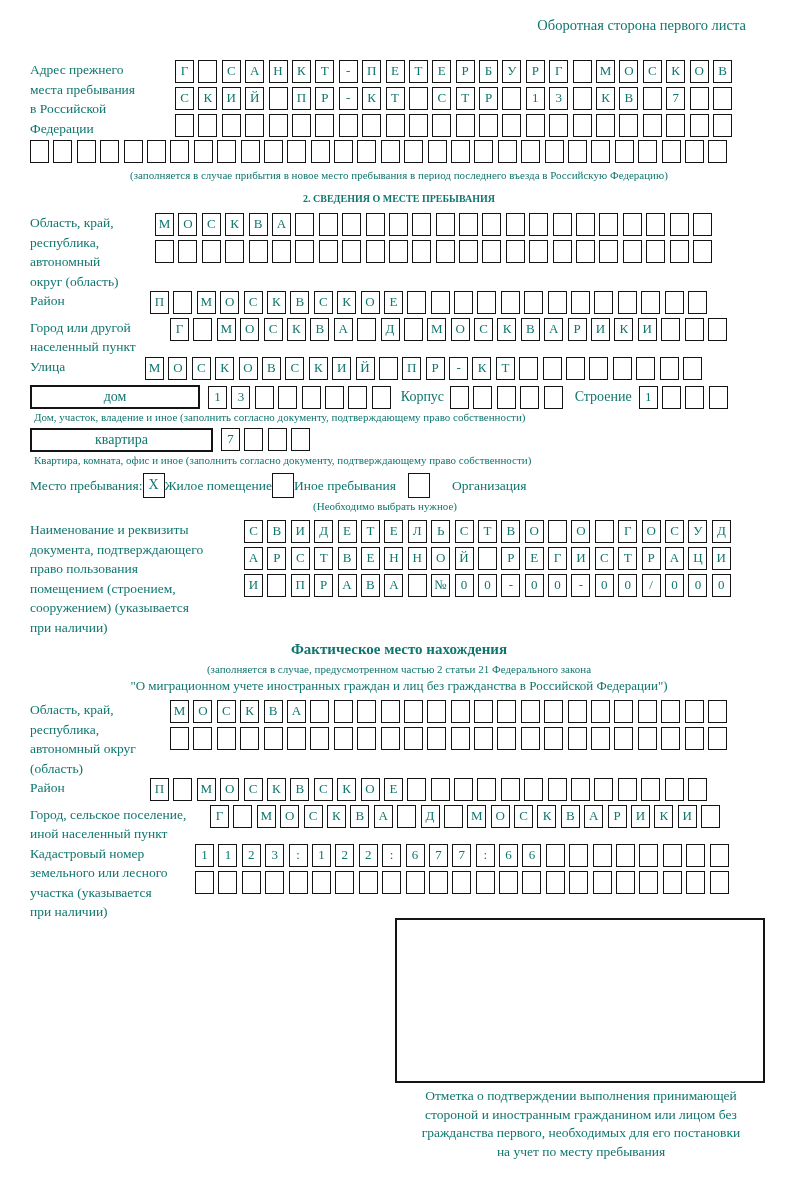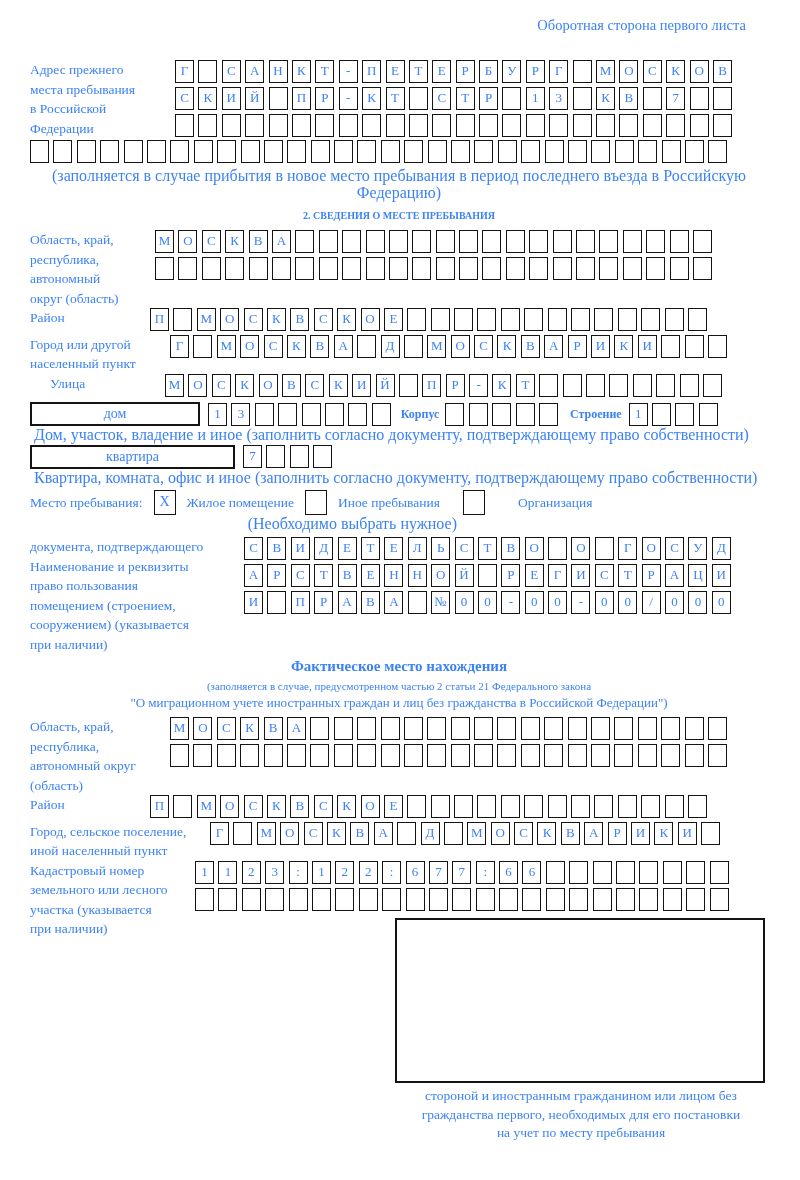--- a/index.html
+++ b/index.html
@@ -1,43 +1,43 @@
 <!DOCTYPE html>
 <html><head>
 <meta charset="utf-8">
 <style>
   * { margin:0; padding:0; box-sizing:border-box; }
   html,body { background:#fff; }
   .page {
     position:relative; width:800px; height:1180px; margin:0 auto;
-    background:#ffffff; color:#3b82f6;
+    background:#ffffff; color:#0f766e;
     font-family:"Liberation Serif","DejaVu Serif",serif;
     padding:16px 32px 0 30px; overflow:hidden;
   }
   .hdr { text-align:right; font-size:14.5px; line-height:18px; padding-right:22px; }
   .grp { display:flex; align-items:flex-start; }
   .lbl { font-size:13.5px; line-height:19.5px; flex-shrink:0; }
   .lbl div { white-space:nowrap; }
   .crow { display:flex; gap:4.4px; margin-bottom:3.8px; }
   .cell {
     width:17px; height:21px; border:1.6px solid #141414; flex-shrink:0;
     font-size:13px; line-height:20px; text-align:center;
     box-sizing:content-box; background:#fff;
   }
-  .note { font-size:16px; line-height:17px; }
+  .note { font-size:11px; line-height:17px; }
   .center { text-align:center; }
   .sec-title { text-align:center; font-weight:bold; font-size:10px; line-height:19px; }
   .wbox {
     border:2px solid #141414; height:24.2px; line-height:20.5px;
     text-align:center; font-size:14px; flex-shrink:0; background:#fff;
   }
-  .inlbl { font-size:12px; line-height:24px; white-space:nowrap;font-weight:bold; }
+  .inlbl { font-size:14px; line-height:24px; white-space:nowrap; }
   .hrow { display:flex; align-items:flex-start; }
   .hrow .crow { margin-bottom:0; }
-  .stayrow { display:flex; align-items:center; gap:11px; font-size:13.5px; }
+  .stayrow { display:flex; align-items:center; font-size:13.5px; }
   .cbox {
     width:22px; height:25px; border:1.8px solid #141414; flex-shrink:0;
     text-align:center; font-size:14px; line-height:22px; background:#fff;
   }
   .staynote { margin-left:205px; width:222px; text-align:right; }
   .stamp { position:absolute; left:385px; top:918px; width:392px; }
   .stamp-box { border:2px solid #141414; width:370px; height:165px; margin-left:10px; background:#fff; }
   .stamp-cap { margin-top:4px; text-align:center; font-size:13.5px; line-height:18.5px; }
   
   #prev-grp { margin-top:26px; }
@@ -303,21 +303,21 @@
         <span class="cell">И</span>
         <span class="cell">К</span>
         <span class="cell">И</span>
         <span class="cell"></span>
         <span class="cell"></span>
         <span class="cell"></span>
       </div>
   </div>
 
   <div class="grp">
-    <div class="lbl" style="width:115px;margin-left:20px;">Улица</div>
+    <div class="lbl" style="width:115px;">Улица</div>
     <div class="crow">
         <span class="cell">М</span>
         <span class="cell">О</span>
         <span class="cell">С</span>
         <span class="cell">К</span>
         <span class="cell">О</span>
         <span class="cell">В</span>
         <span class="cell">С</span>
         <span class="cell">К</span>
         <span class="cell">И</span>
@@ -363,21 +363,21 @@
     <div class="crow" style="margin:0 0 0 7px;">
         <span class="cell">1</span>
         <span class="cell"></span>
         <span class="cell"></span>
         <span class="cell"></span>
       </div>
   </div>
   <div class="note" style="padding-left:4px;">Дом, участок, владение и иное (заполнить согласно документу, подтверждающему право собственности)</div>
 
   <div class="hrow" id="apt-row">
-    <div class="wbox" style="width:205px;">квартира</div>
+    <div class="wbox" style="width:183px;">квартира</div>
     <div class="crow" style="margin:0 0 0 8px;">
         <span class="cell">7</span>
         <span class="cell"></span>
         <span class="cell"></span>
         <span class="cell"></span>
       </div>
   </div>
   <div class="note" style="padding-left:4px;">Квартира, комната, офис и иное (заполнить согласно документу, подтверждающему право собственности)</div>
 
   <div class="stayrow" id="stay-row">
@@ -386,22 +386,22 @@
     <span>Жилое помещение</span>
     <span class="cbox"></span>
     <span>Иное пребывания</span>
     <span class="cbox" style="margin-left:12px;"></span>
     <span style="margin-left:22px;">Организация</span>
   </div>
   <div class="note staynote">(Необходимо выбрать нужное)</div>
 
   <div class="grp" id="doc-grp">
     <div class="lbl" style="width:214px;">
+      <div>Наименование и реквизиты</div>
       <div>документа, подтверждающего</div>
-      <div>Наименование и реквизиты</div>
       <div>право пользования</div>
       <div>помещением (строением,</div>
       <div>сооружением) (указывается</div>
       <div>при наличии)</div>
     </div>
     <div>
       <div class="crow">
           <span class="cell">С</span>
           <span class="cell">В</span>
           <span class="cell">И</span>
@@ -658,19 +658,20 @@
           <span class="cell"></span>
           <span class="cell"></span>
           <span class="cell"></span>
         </div>
     </div>
   </div>
 
   <div class="stamp">
     <div class="stamp-box"></div>
     <div class="stamp-cap">
+      <div>Отметка о подтверждении выполнения принимающей</div>
       <div>стороной и иностранным гражданином или лицом без</div>
       <div>гражданства первого, необходимых для его постановки</div>
       <div>на учет по месту пребывания</div>
     </div>
   </div>
 
 </div>
 
 </body></html>

